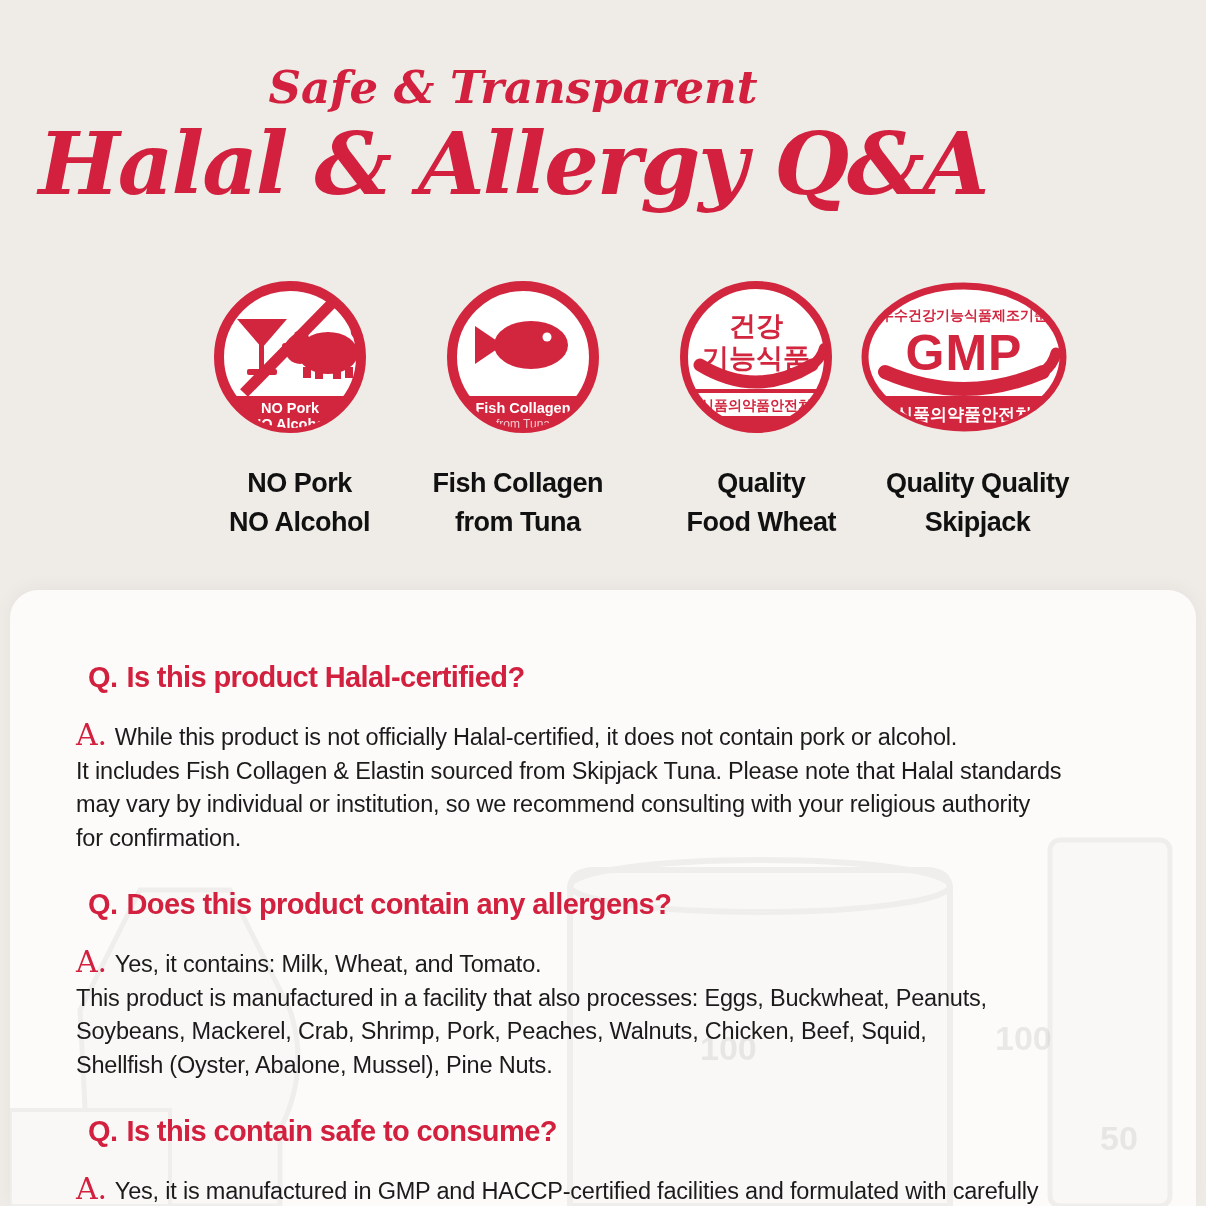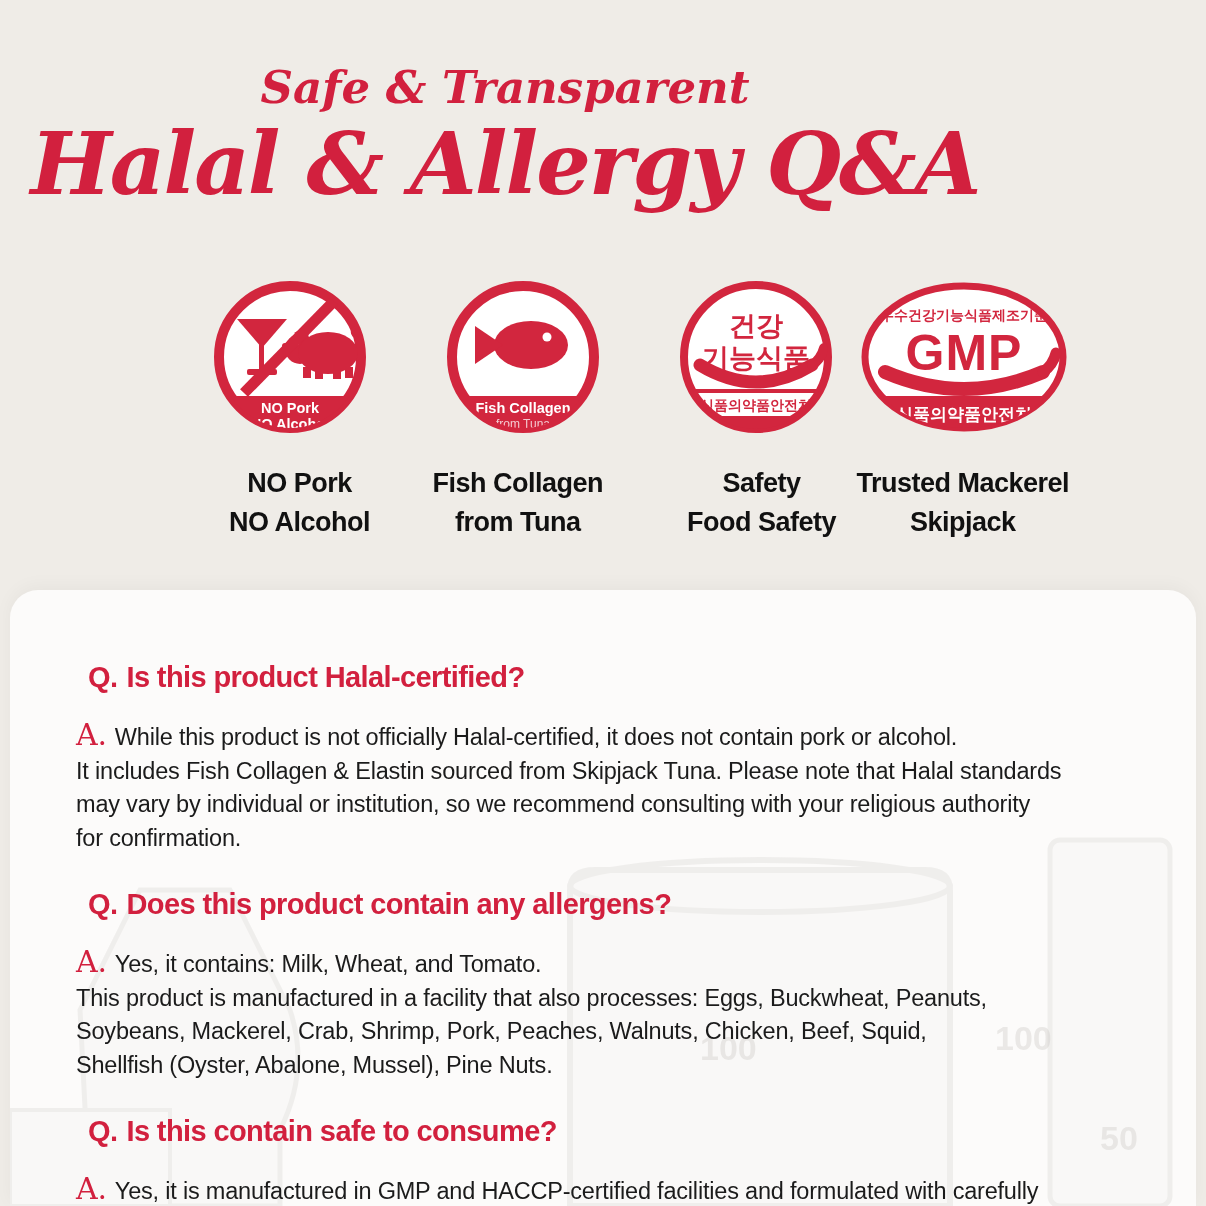--- a/index.html
+++ b/index.html
@@ -3,21 +3,21 @@
 <meta charset="utf-8">
 <style>
   html,body{margin:0;padding:0;}
   body{
     width:1206px;height:1206px;position:relative;overflow:hidden;
     background:#efece7;
     font-family:"Liberation Sans",sans-serif;
     -webkit-font-smoothing:antialiased;
   }
   
-  .header{position:absolute;top:0;left:0;width:1010px;text-align:center;}
+  .header{position:absolute;top:0;left:8px;width:1010px;text-align:center;}
   .subtitle{
     margin-top:64px;
     font-family:"DejaVu Serif",serif;font-style:italic;font-weight:700;
     font-size:45px;line-height:1.05;color:#d2203e;letter-spacing:0px;
   }
   .title{
     margin-top:10px;
     font-family:"DejaVu Serif",serif;font-style:italic;font-weight:700;
     font-size:86px;line-height:1.0;color:#d2203e;letter-spacing:-2px;
   }
@@ -154,22 +154,22 @@
             <path d="M24,88 Q80,122 136,88" stroke-width="13"></path>
             <path d="M136,88 q9,-6 12,-17" stroke-width="10"></path>
           </g>
           <rect x="0" y="112" width="160" height="4" fill="#d2263e"></rect>
           <text x="80" y="133" text-anchor="middle" fill="#d2263e" font-size="14" font-weight="bold">식품의약품안전처</text>
           <rect x="0" y="139" width="160" height="21" fill="#d2263e"></rect>
         </g>
       </svg>
     </div>
     <div class="badge-caption">
-      <span>Safety</span><br>
-      <span>Food Safety</span>
+      <span>Quality</span><br>
+      <span>Food Wheat</span>
     </div>
   </div>
 
   <div class="badge-col">
     <div class="badge-art">
       <svg width="210" height="150" viewBox="0 0 210 150">
         <defs>
             <clipPath id="clip4">
               <ellipse cx="105" cy="75" rx="99" ry="71"></ellipse>
             </clipPath>
@@ -181,21 +181,21 @@
           <g stroke="#d2263e" fill="none" stroke-linecap="round">
             <path d="M26,90 Q105,124 184,90" stroke-width="14"></path>
             <path d="M184,90 q10,-7 13,-19" stroke-width="11"></path>
           </g>
           <rect x="0" y="114" width="210" height="36" fill="#d2263e"></rect>
           <text x="105" y="138" text-anchor="middle" fill="#ffffff" font-size="17" font-weight="bold">식품의약품안전처</text>
         </g>
       </svg>
     </div>
     <div class="badge-caption">
-      <span>Trusted Mackerel</span><br>
+      <span>Quality Quality</span><br>
       <span>Skipjack</span>
     </div>
   </div>
 
 </div>
 
 <div class="card">
 
   <div class="card-bg">
     <svg width="1186" height="616" viewBox="0 0 1186 616" style="position:absolute;bottom:0;left:0;">

